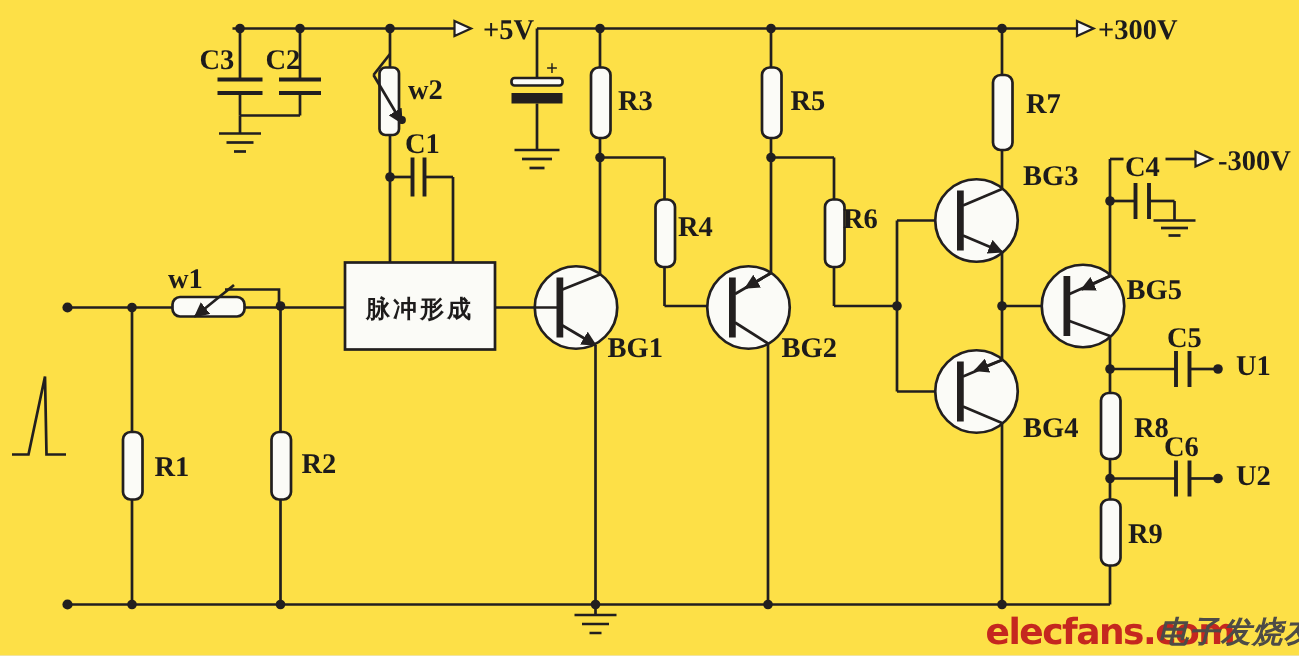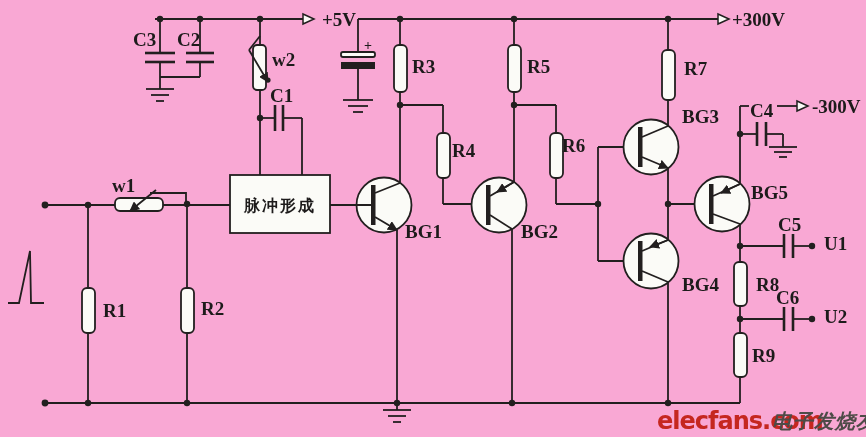--- a/index.html
+++ b/index.html
@@ -1,16 +1,16 @@
 <!DOCTYPE html>
 <html><head>
 <meta charset="utf-8">
 <style>
   html,body{margin:0;padding:0;background:#e8e8e4;}
-  .page{position:relative;width:866px;height:437px;background:#f9a8d4;overflow:hidden;
+  .page{position:relative;width:866px;height:437px;background:#fde047;overflow:hidden;
         font-family:"Liberation Serif","DejaVu Serif",serif;}
   svg{position:absolute;left:0;top:0;}
   .wire{stroke:#221f1f;stroke-width:1.8;fill:none;stroke-linecap:butt;}
   .plate{stroke:#221f1f;stroke-width:2.6;fill:none;}
   .body{fill:#fbfbf7;stroke:#221f1f;stroke-width:1.8;}
   .bar{fill:#221f1f;stroke:none;}
   .dot{fill:#221f1f;stroke:none;}
   .oarrow{fill:#fbfbf7;stroke:#221f1f;stroke-width:1.5;stroke-linejoin:miter;}
   .lbl{font-family:"Liberation Serif","DejaVu Serif",serif;font-weight:bold;
        font-size:19px;fill:#1d1b1b;}

